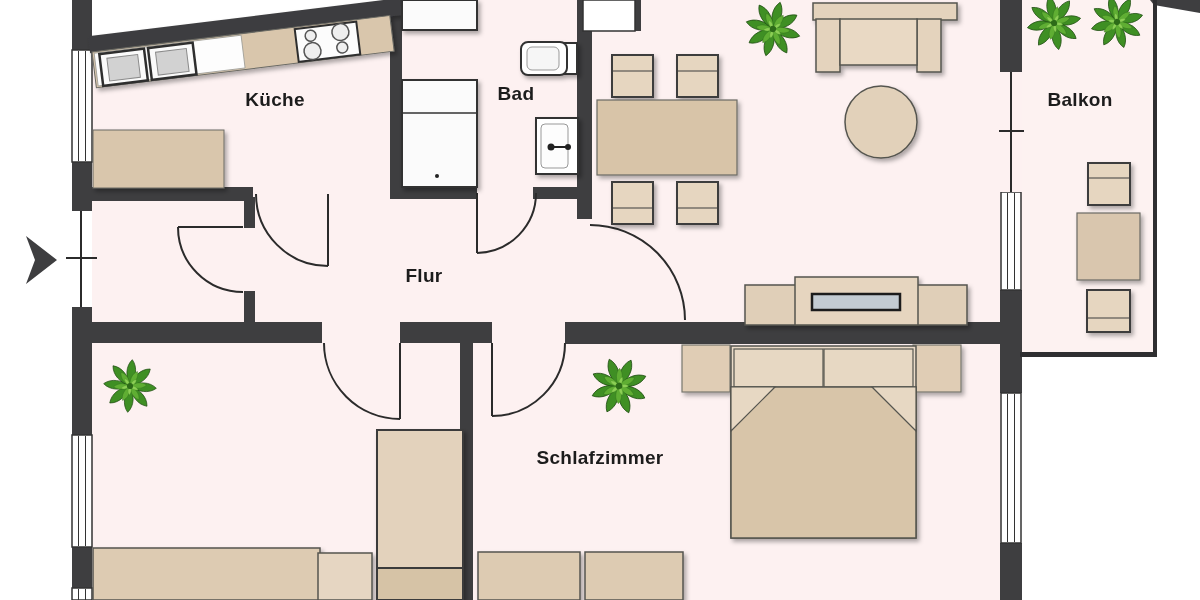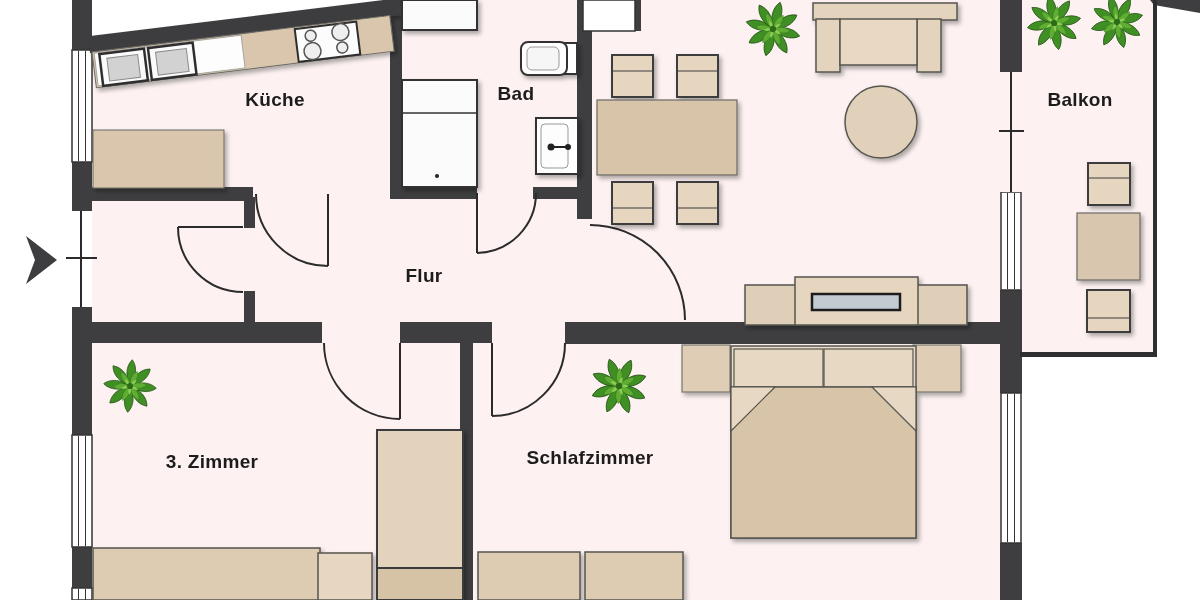--- a/index.html
+++ b/index.html
@@ -7,21 +7,21 @@
         font-family:"Liberation Sans", sans-serif;}
   .plan svg{position:absolute;left:0;top:0;}
   .room-label{position:absolute;font-weight:bold;font-size:19px;color:#1c1c1c;
               text-align:center;white-space:nowrap;letter-spacing:0.3px;}
   .lbl-kueche{left:205px;top:89px;width:140px;}
   .lbl-bad{left:466px;top:83px;width:100px;}
   .lbl-flur{left:374px;top:252px;width:100px;margin-top:13px;}
   .lbl-wohnzimmer{left:742px;top:188px;width:200px;}
   .lbl-balkon{left:1020px;top:89px;width:120px;}
   .lbl-zimmer3{left:142px;top:451px;width:140px;}
-  .lbl-schlafzimmer{left:490px;top:447px;width:200px;}
+  .lbl-schlafzimmer{left:500px;top:447px;width:200px;}
 </style>
 </head>
 <body>
 
 <div class="plan">
 <svg width="1200" height="600" viewBox="0 0 1200 600">
   <defs>
     <filter id="fshadow" x="-20%" y="-20%" width="140%" height="140%">
       <feDropShadow dx="2.5" dy="3" stdDeviation="2.2" flood-color="#000000" flood-opacity="0.32"></feDropShadow>
     </filter>
@@ -252,15 +252,14 @@
     <use href="#plant" transform="translate(619,386) scale(0.95) rotate(-20)"></use>
   </g>
 
   <polygon points="26,236 57,260 26,284 35,260" fill="#3e3e40"></polygon>
 </svg>
 
   <div class="room-label lbl-kueche">Küche</div>
   <div class="room-label lbl-bad">Bad</div>
   <div class="room-label lbl-flur">Flur</div>
   <div class="room-label lbl-balkon">Balkon</div>
-  <div class="room-label lbl-zimmer3">3. Zimmer</div>
   <div class="room-label lbl-schlafzimmer">Schlafzimmer</div>
 </div>
 
 </body></html>

